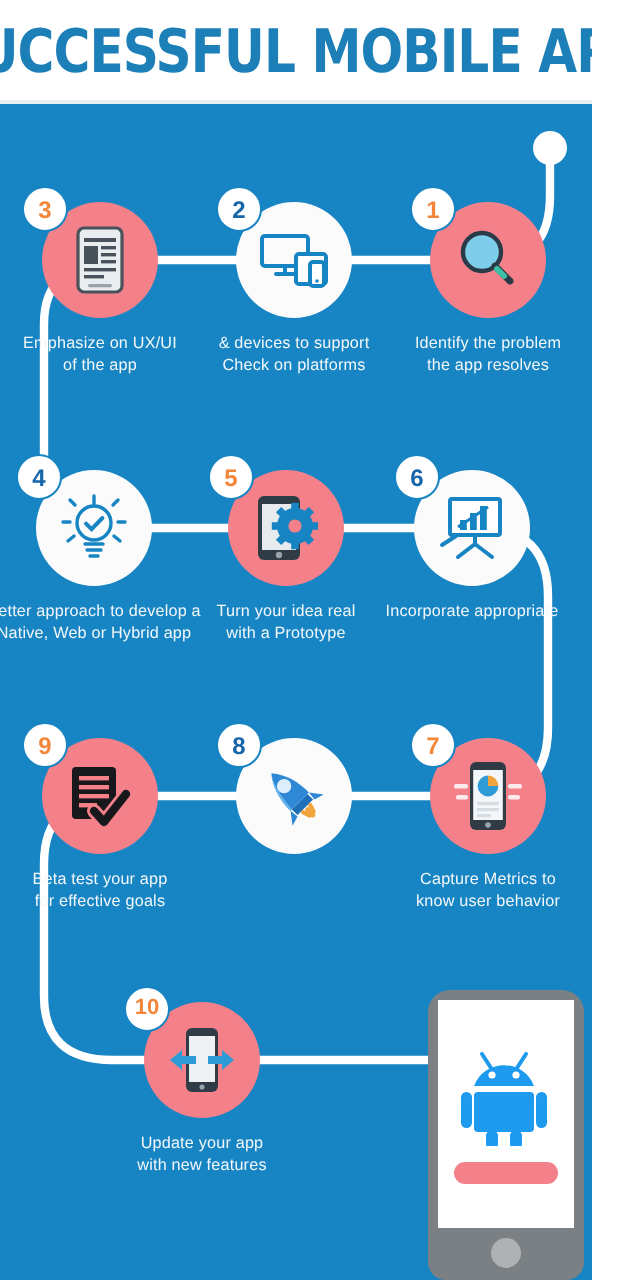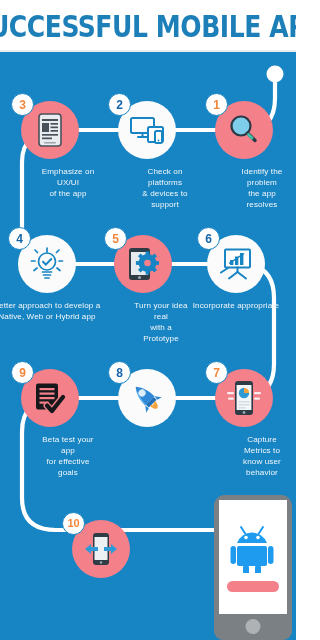--- a/index.html
+++ b/index.html
@@ -96,21 +96,20 @@
   .badge.orange { color: #F2873B; }
   .badge.blue   { color: #1565A8; }
   .badge.wide   { font-size: 11px; }
 
   .step-label {
     margin-top: 7px;
     font-size: 8.1px;
     line-height: 11px;
     color: #F2F7FA;
     letter-spacing: 0.1px;
-    margin-left: 36px;
   }
 
   .icon-svg { display: block; }
 
   
   .phone-mock {
     position: absolute;
     right: 4px; bottom: 0px;
     width: 78px; height: 145px;
     background: #7B8084;
@@ -236,22 +235,22 @@
               <path d="M12.5,17 v4"></path>
               <rect x="18" y="11" width="15" height="15" rx="1.5" fill="#FFFFFF"></rect>
               <rect x="25" y="15" width="7" height="12" rx="1.5" fill="#FFFFFF"></rect>
             </g>
             <circle cx="28.5" cy="24.5" r="0.9" fill="#1784C3"></circle>
           </svg>
         </div>
         <div class="badge blue">2</div>
       </div>
       <div class="step-label">
+        <div>&amp; devices to support</div>
         <div>Check on platforms</div>
-        <div>&amp; devices to support</div>
       </div>
     </div>
 
     <div class="step" style="left:198px; top:49px;">
       <div class="circle-wrap">
         <div class="circle pink">
           <svg class="icon-svg" width="32" height="32" viewBox="0 0 32 32">
             <circle cx="13" cy="12" r="9.5" fill="#7ECDEB" stroke="#2A3B47" stroke-width="2.2"></circle>
             <path d="M19.5,19 L27,26.5" stroke="#2A3B47" stroke-width="3.4" stroke-linecap="round"></path>
             <path d="M20.5,20.5 L24,24" stroke="#3FBFA8" stroke-width="3" stroke-linecap="round"></path>
@@ -421,31 +420,35 @@
           </svg>
         </div>
         <div class="badge orange">7</div>
       </div>
       <div class="step-label">
         <div>Capture Metrics to</div>
         <div>know user behavior</div>
       </div>
     </div>
 
-    <div class="step" style="left:55px; top:468px;text-align:center;">
+    <div class="step" style="left:55px; top:449px;text-align:center;">
       <div class="circle-wrap">
         <div class="circle pink">
           <svg class="icon-svg" width="36" height="34" viewBox="0 0 36 34">
             <rect x="10" y="1" width="16" height="32" rx="3" fill="#2F3B45"></rect>
             <rect x="11.5" y="5" width="13" height="23" fill="#EDF1F4"></rect>
             <circle cx="18" cy="30.5" r="1.3" fill="#9AA3AA"></circle>
             <g fill="#2E9BD6">
               <path d="M2,17 l6,-5 v3 h7 v4 h-7 v3 z"></path>
               <path d="M34,17 l-6,-5 v3 h-7 v4 h7 v3 z"></path>
             </g>
           </svg>
         </div>
         <div class="badge orange wide">10</div>
       </div>
+      <div class="step-label">
+        <div>Update your app</div>
+        <div>with new features</div>
+      </div>
     </div>
 
   </div>
 </div>
 
 </body></html>

